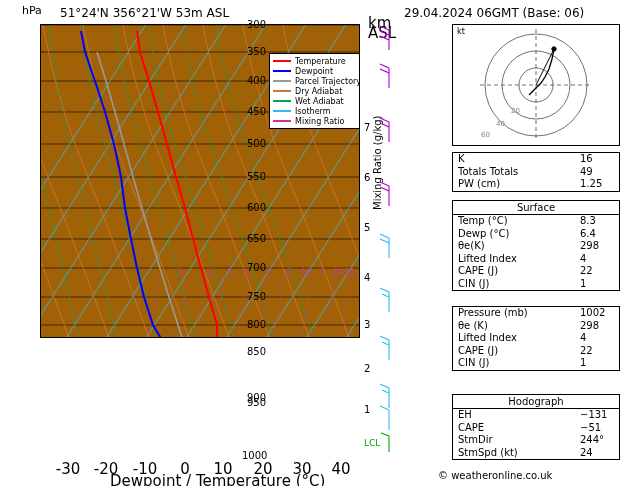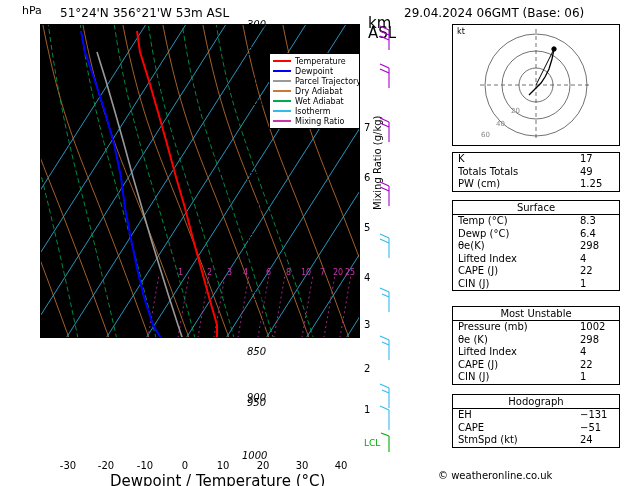--- a/index.html
+++ b/index.html
@@ -4,25 +4,25 @@
 <style>
   html,body{margin:0;padding:0;background:#fff;}
   body{width:629px;height:486px;position:relative;font-family:"DejaVu Sans",sans-serif;color:#000;overflow:hidden;}
   .abs{position:absolute;}
   
   #hpa-label{left:22px;top:4px;font-size:11px;}
   #station-title{left:60px;top:6px;font-size:12px;}
   #km-label{left:368px;top:18px;font-size:15px;line-height:10px;}
   #date-title{left:404px;top:6px;font-size:12px;}
   
-  #plot{left:40px;top:24px;width:320px;height:314px;border:1px solid #000;box-sizing:border-box;overflow:hidden;background:#000000;}
+  #plot{left:40px;top:24px;width:320px;height:314px;border:1px solid #000;box-sizing:border-box;overflow:hidden;background:#a16207;}
   #plotsvg{position:absolute;left:0;top:0;}
   
-  .ylab{position:absolute;right:363px;font-size:10px;text-align:right;width:24px;font-style:italic;}
-  .xlab{position:absolute;top:460px;font-size:10px;text-align:center;width:30px;}
+  .ylab{position:absolute;right:363px;font-size:10px;text-align:right;width:24px;}
+  .xlab{position:absolute;top:460px;font-size:15px;text-align:center;width:30px;}
   #xaxis-title{left:110px;top:472px;font-size:15px;}
   #mixing-title{left:372px;top:210px;font-size:10px;transform:rotate(-90deg);transform-origin:0 0;white-space:nowrap;}
   
   .kmlab{position:absolute;left:364px;font-size:10px;}
   
   #legend{left:228px;top:28px;width:128px;background:#fff;border:1px solid #000;padding:2px 3px;box-sizing:border-box;}
   #legend .row{display:flex;align-items:center;height:10px;}
   #legend .sw{width:18px;height:2px;margin-right:4px;flex:0 0 18px;}
   #legend .lb{font-size:8px;line-height:9px;white-space:nowrap;}
   
@@ -178,21 +178,21 @@
 <div class="mr-num" style="left:266px;top:268px;">6</div>
 <div class="mr-num" style="left:286px;top:268px;">8</div>
 <div class="mr-num" style="left:301px;top:268px;">10</div>
 <div class="mr-num" style="left:320px;top:268px;">7</div>
 <div class="mr-num" style="left:333px;top:268px;">20</div>
 <div class="mr-num" style="left:345px;top:268px;">25</div>
 
 <div class="ylab" style="top:19px;">300</div>
 <div class="ylab" style="top:46px;">350</div>
 <div class="ylab" style="top:75px;">400</div>
-<div class="ylab" style="top:96px;">450</div>
+<div class="ylab" style="top:106px;">450</div>
 <div class="ylab" style="top:138px;">500</div>
 <div class="ylab" style="top:171px;">550</div>
 <div class="ylab" style="top:202px;">600</div>
 <div class="ylab" style="top:233px;">650</div>
 <div class="ylab" style="top:262px;">700</div>
 <div class="ylab" style="top:291px;">750</div>
 <div class="ylab" style="top:319px;">800</div>
 <div class="ylab" style="top:346px;">850</div>
 <div class="ylab" style="top:392px;">900</div>
 <div class="ylab" style="top:397px;">950</div>
@@ -293,21 +293,21 @@
       <text x="58" y="88">20</text>
       <text x="43" y="101">40</text>
       <text x="28" y="112">60</text>
     </g>
   </svg>
 </div>
 
 <div class="panel" id="p1">
   <div class="r">
       <span>K</span>
-      <span>17</span>
+      <span>16</span>
     </div>
   <div class="r">
       <span>Totals Totals</span>
       <span>49</span>
     </div>
   <div class="r">
       <span>PW (cm)</span>
       <span>1.25</span>
     </div>
 </div>
@@ -334,21 +334,20 @@
       <span>CAPE (J)</span>
       <span>22</span>
     </div>
   <div class="r">
       <span>CIN (J)</span>
       <span>1</span>
     </div>
 </div>
 
 <div class="panel" id="p3">
-  <div class="hdr">Most Unstable</div>
   <div class="r">
       <span>Pressure (mb)</span>
       <span>1002</span>
     </div>
   <div class="r">
       <span>θe (K)</span>
       <span>298</span>
     </div>
   <div class="r">
       <span>Lifted Index</span>
@@ -368,18 +367,22 @@
   <div class="hdr">Hodograph</div>
   <div class="r">
       <span>EH</span>
       <span>−131</span>
     </div>
   <div class="r">
       <span>CAPE</span>
       <span>−51</span>
     </div>
   <div class="r">
+      <span>StmDir</span>
+      <span>244°</span>
+    </div>
+  <div class="r">
       <span>StmSpd (kt)</span>
       <span>24</span>
     </div>
 </div>
 
 <div class="abs" id="footer">© weatheronline.co.uk</div>
 
 </body></html>

